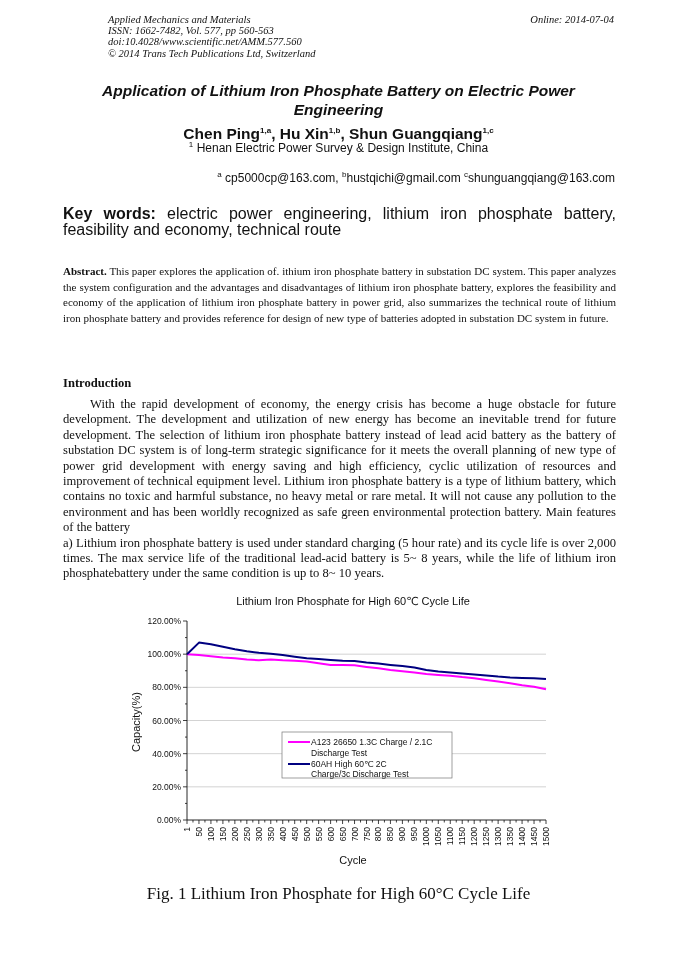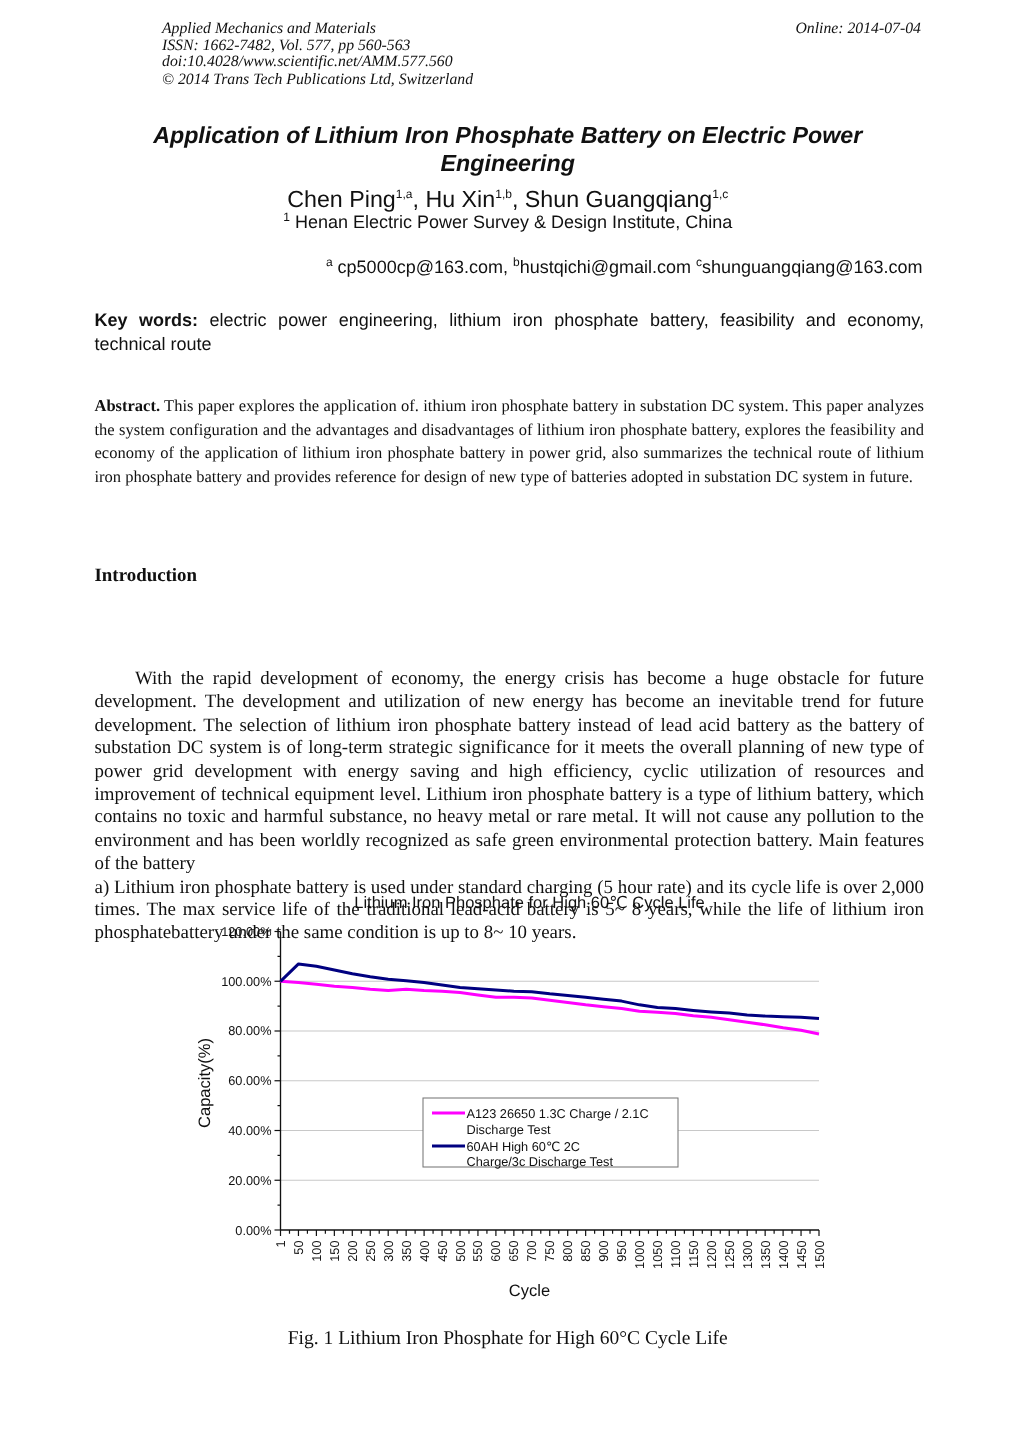--- a/index.html
+++ b/index.html
@@ -2,33 +2,33 @@
 <html><head>
 <meta charset="utf-8">
 <style>
   html, body { margin: 0; padding: 0; background: #ffffff; }
   body { width: 678px; height: 959px; position: relative; overflow: hidden; color: #111; }
   .serif { font-family: "Liberation Serif", "DejaVu Serif", serif; }
   .sans { font-family: "Liberation Sans", "DejaVu Sans", sans-serif; }
   .hdr-left { position: absolute; left: 62px; top: 14px; font-style: italic; font-size: 10.5px; line-height: 11.2px; margin-left: 46px; }
   .hdr-right { position: absolute; right: 64px; top: 14px; font-style: italic; font-size: 10.5px; line-height: 11.2px; }
   .title { position: absolute; left: 62px; width: 553px; top: 81px; text-align: center; font-weight: bold; font-size: 15.5px; line-height: 19px; font-style: italic; }
-  .authors { position: absolute; left: 62px; width: 553px; top: 124px; text-align: center; font-size: 15.5px; line-height: 20px; }
+  .authors { position: absolute; left: 62px; width: 553px; top: 124px; text-align: center; font-size: 15.5px; line-height: 20px; font-weight: bold; }
   .affil { position: absolute; left: 62px; width: 553px; top: 140px; text-align: center; font-size: 12px; line-height: 16px; }
   .emails { position: absolute; left: 62px; width: 553px; top: 170px; text-align: right; font-size: 12px; line-height: 16px; }
   sup { font-size: 8px; vertical-align: super; line-height: 0; }
-  .keywords { position: absolute; left: 63px; width: 553px; top: 206px; font-size: 12px; line-height: 15.5px; text-align: justify; }
+  .keywords { position: absolute; left: 63px; width: 553px; top: 206px; font-size: 16px; line-height: 15.5px; text-align: justify; }
   .keywords b { font-weight: bold; }
   .abstract { position: absolute; left: 63px; width: 553px; top: 264px; font-size: 11px; line-height: 15.6px; text-align: justify; }
   .intro-h { position: absolute; left: 63px; top: 376px; font-size: 12.6px; font-weight: bold; }
-  .intro { position: absolute; left: 63px; width: 553px; top: 397px; font-size: 12.6px; line-height: 15.4px; text-align: justify; margin-top: 48px; }
+  .intro { position: absolute; left: 63px; width: 553px; top: 397px; font-size: 12.6px; line-height: 15.4px; text-align: justify; }
   .intro p { margin: 0; }
   .intro .indent { text-indent: 27px; }
   .chart-wrap { position: absolute; left: 120px; top: 592px; width: 440px; height: 280px; }
-  .fig-cap { position: absolute; left: 62px; width: 553px; top: 884px; text-align: center; font-size: 13px; }
+  .fig-cap { position: absolute; left: 62px; width: 553px; top: 884px; text-align: center; font-size: 17px; }
   svg text { font-family: "Liberation Sans", "DejaVu Sans", sans-serif; }
 </style>
 </head>
 <body>
 
 <div class="hdr-left serif">
   <div>Applied Mechanics and Materials</div>
   <div>ISSN: 1662-7482, Vol. 577, pp 560-563</div>
   <div>doi:10.4028/www.scientific.net/AMM.577.560</div>
   <div>© 2014 Trans Tech Publications Ltd, Switzerland</div>

